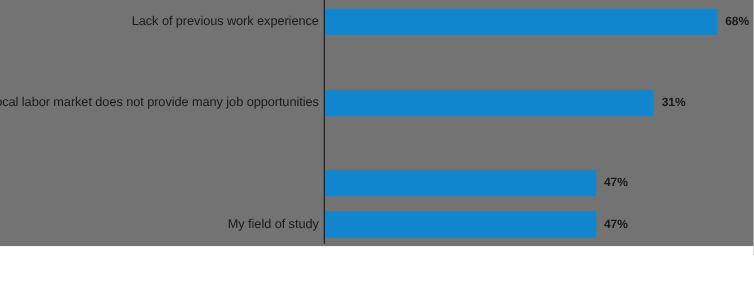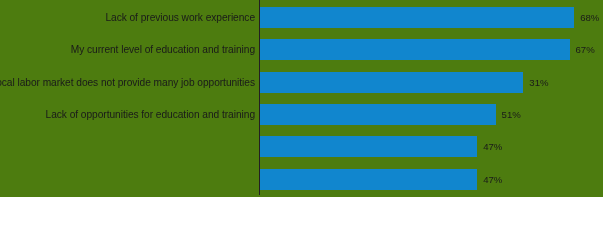--- a/index.html
+++ b/index.html
@@ -7,21 +7,21 @@
     padding: 0;
     background: #ffffff;
   }
   body {
     font-family: "Liberation Sans", sans-serif;
   }
   #chart-root {
     position: relative;
     width: 603px;
     height: 197px;
-    background: #4d7c0f;
+    background: #737373;
     overflow: hidden;
   }
   
   #axis-line {
     position: absolute;
     left: 259px;
     top: 0px;
     width: 1.4px;
     height: 195px;
     background: #231f20;
@@ -59,56 +59,47 @@
     top: 0;
     height: 21px;
     background: #1186ce;
   }
   .value-label {
     position: absolute;
     top: 0;
     height: 21px;
     line-height: 21px;
     font-size: 9.6px;
-    font-weight: normal;
+    font-weight: bold;
     color: #1a1a1a;
     white-space: nowrap;
   }
 </style>
 </head>
 <body>
 
 <div id="chart-root">
 
   <div id="axis-line"></div>
 
   <div id="plot-area">
       <div class="bar-row" style="top: 7px;">
         <span class="cat-label">Lack of previous work experience</span>
         <div class="bar" style="width: 314.16px; background: rgb(17, 134, 206);"></div>
         <span class="value-label" style="left: 580.16px;">68%</span>
       </div>
-      <div class="bar-row" style="top: 39.3px;">
-        <span class="cat-label">My current level of education and training</span>
-        <div class="bar" style="width: 309.54px; background: rgb(17, 134, 206);"></div>
-        <span class="value-label" style="left: 575.54px;">67%</span>
-      </div>
       <div class="bar-row" style="top: 71.6px;">
         <span class="cat-label">My local labor market does not provide many job opportunities</span>
         <div class="bar" style="width: 263.34px; background: rgb(17, 134, 206);"></div>
         <span class="value-label" style="left: 529.34px;">31%</span>
-      </div>
-      <div class="bar-row" style="top: 103.9px;">
-        <span class="cat-label">Lack of opportunities for education and training</span>
-        <div class="bar" style="width: 235.62px; background: rgb(17, 134, 206);"></div>
-        <span class="value-label" style="left: 501.62px;">51%</span>
       </div>
       <div class="bar-row" style="top: 136.2px;">
         <div class="bar" style="width: 217.14px; background: rgb(17, 134, 206);"></div>
         <span class="value-label" style="left: 483.14px;">47%</span>
       </div>
       <div class="bar-row" style="top: 168.5px;">
+        <span class="cat-label">My field of study</span>
         <div class="bar" style="width: 217.14px; background: rgb(17, 134, 206);"></div>
         <span class="value-label" style="left: 483.14px;">47%</span>
       </div>
     </div>
 
 </div>
 
 </body></html>

